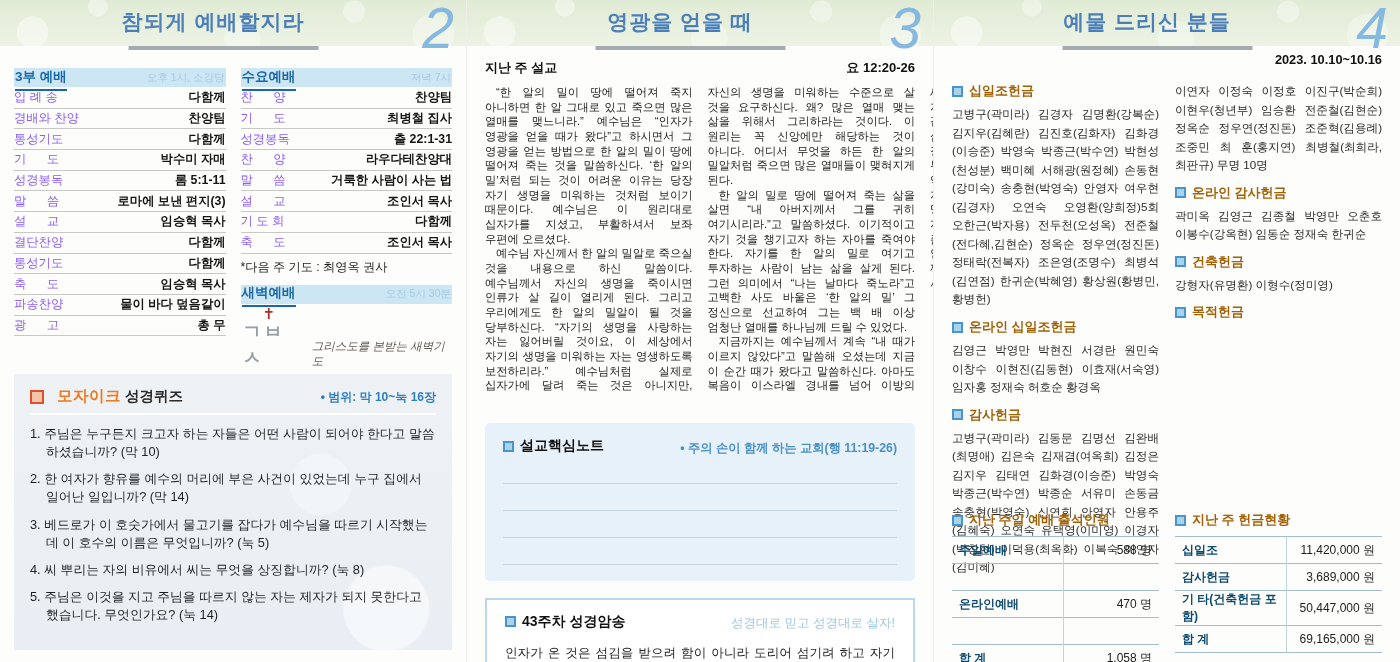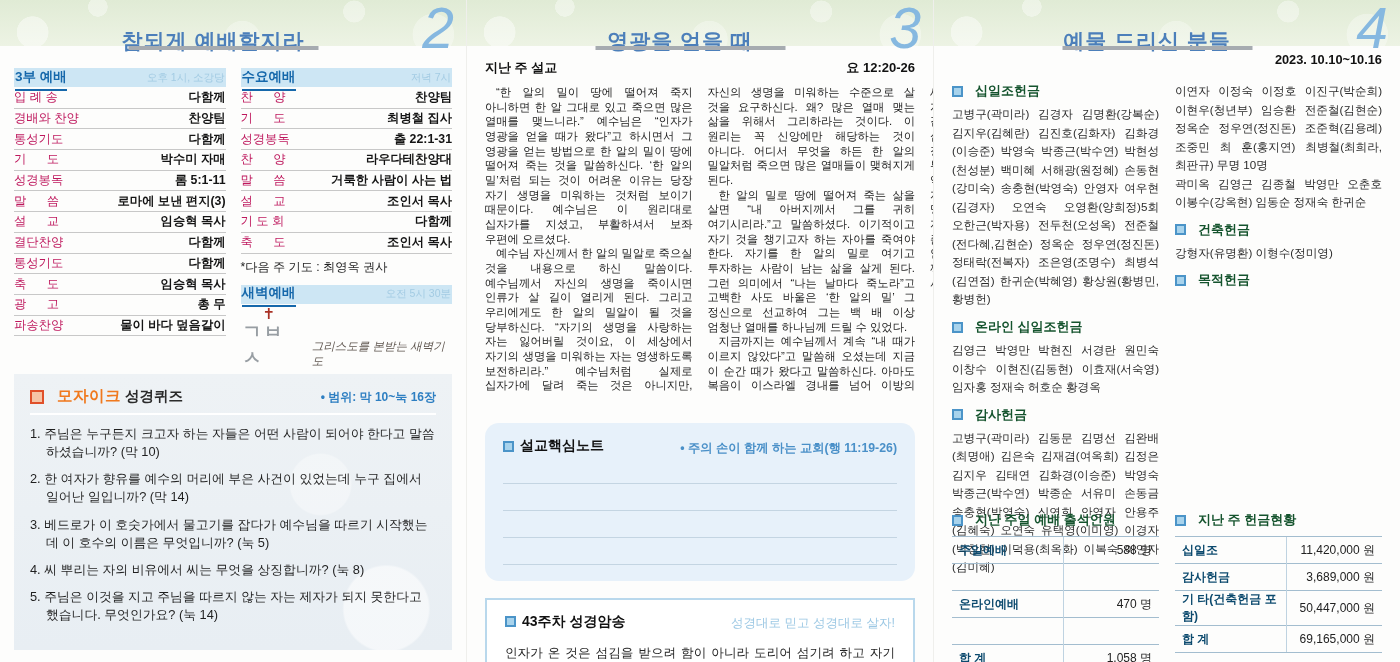--- a/index.html
+++ b/index.html
@@ -11,38 +11,38 @@
 
   
   .band{height:46px;position:relative;
     background:
       radial-gradient(circle 26px at 7% 70%, rgba(255,255,255,.45) 60%, transparent 62%),
       radial-gradient(circle 16px at 21% 15%, rgba(255,255,255,.40) 60%, transparent 62%),
       radial-gradient(circle 30px at 52% 85%, rgba(255,255,255,.30) 60%, transparent 62%),
       radial-gradient(circle 18px at 76% 25%, rgba(255,255,255,.38) 60%, transparent 62%),
       radial-gradient(circle 34px at 93% 75%, rgba(255,255,255,.32) 60%, transparent 62%),
       linear-gradient(180deg,#e0ebd5,#edf3e4);}
-  .band-title{position:absolute;left:0;right:40px;top:27px;text-align:center;
+  .band-title{position:absolute;left:0;right:40px;top:8px;text-align:center;
     color:#4c7fba;font-size:21px;font-weight:bold;letter-spacing:1px;}
   .band-underline{position:absolute;left:50%;transform:translateX(-55%);bottom:-4px;
     width:190px;height:4px;background:#a6abb0;}
   .band-number{position:absolute;right:12px;top:0;font-size:57px;line-height:1;
     font-style:italic;color:#86b8e0;z-index:2;}
 
   
   .p2-cols{display:flex;gap:15px;padding:22px 14px 0 14px;}
   .wtable{flex:1;min-width:0;}
   .wt-head{display:flex;justify-content:space-between;align-items:center;
     background:#cde6f4;height:19px;padding:0 1px;margin-bottom:1px;}
   .wt-title{color:#1668ab;font-weight:bold;font-size:13.5px;line-height:24px;
     border-bottom:2px solid #1668ab;}
   .wt-time{color:#a3cbe3;font-size:10.5px;}
   .wt-row{display:flex;justify-content:space-between;align-items:center;
     height:19.7px;border-bottom:1px solid #c8c8c8;font-size:12.3px;}
-  .wt-label{color:#be185d;white-space:pre;}
+  .wt-label{color:#8b5cf6;white-space:pre;}
   .wt-value{color:#141414;font-weight:600;white-space:nowrap;}
   .wt-note{font-size:12.2px;color:#222;padding:5px 0 7px;}
   .dawn-head{margin-top:2px;}
   .dawn-logo{display:flex;align-items:flex-end;gap:9px;padding:14px 2px 8px;
     border-bottom:1px solid #c8c8c8;}
   .dawn-wrap{position:relative;}
   .dawn-cross{position:absolute;left:20px;top:-14px;color:#a93226;font-size:15px;font-weight:bold;}
   .dawn-initials{color:#989ea3;font-weight:bold;font-size:19px;letter-spacing:2px;}
   .dawn-slogan{color:#5f564f;font-size:11.5px;font-style:italic;padding-bottom:2px;}
 
@@ -68,38 +68,38 @@
   .ans-text{font-size:12.8px;color:#1f1f1f;line-height:1.5;white-space:pre;}
 
   
   .p3-sub{display:flex;justify-content:space-between;padding:13px 18px 0;
     font-weight:bold;font-size:13px;color:#111;}
   .sermon{padding:8px 18px 0;column-count:2;column-gap:15px;height:322px;
     overflow:hidden;font-size:11.3px;line-height:1.3;text-align:justify;color:#1b1b1b;}
   .sermon p{margin:0;text-indent:11px;word-break:keep-all;}
   .marker{width:11px;height:11px;background:#a8d3ec;border:2px solid #4b94c8;
     box-sizing:border-box;display:inline-block;flex:none;}
-  .notebox{margin:16px 18px 0;background:#e7f1fa;border-radius:14px;padding:14px 18px 16px;}
+  .notebox{margin:16px 18px 0;background:#e7f1fa;border-radius:5px;padding:14px 18px 16px;}
   .nb-head{display:flex;justify-content:space-between;align-items:baseline;}
   .nb-title{display:flex;align-items:center;gap:6px;font-weight:bold;font-size:14px;color:#111;}
   .nb-topic{color:#4a90c8;font-size:12.3px;font-weight:bold;}
   .nb-line{height:26px;border-bottom:1px solid #c4d5e2;}
   .membox{margin:17px 18px 0;border:2px solid #b9d8ec;background:#ffffff;
     padding:13px 18px 15px;}
   .mb-head{display:flex;justify-content:space-between;align-items:baseline;}
   .mb-title{display:flex;align-items:center;gap:6px;font-weight:bold;font-size:14px;color:#111;}
   .mb-slogan{color:#9cc8e4;font-size:12.5px;}
   .mb-verse{margin:12px 0 0;font-size:12.6px;color:#222;line-height:1.5;text-align:justify;word-break:keep-all;}
 
   
   .p4-date{text-align:right;padding:6px 18px 0;font-weight:bold;font-size:12.8px;color:#111;}
   .p4-cols{display:flex;gap:16px;padding:6px 18px 0;}
   .p4-col{flex:1;min-width:0;}
-  .sec-head{display:flex;align-items:center;gap:12px;font-weight:bold;font-size:13px;
-    color:#14532d;margin:9px 0 5px;}
+  .sec-head{display:flex;align-items:center;gap:6px;font-weight:bold;font-size:13px;
+    color:#a16207;margin:9px 0 5px;}
   .names{font-size:11.6px;color:#2a2a2a;line-height:1.6;text-align:justify;
     word-break:keep-all;margin:0;}
   .names.cont{margin-top:9px;}
   .p4-bottom{position:absolute;left:18px;right:18px;top:502px;display:flex;gap:16px;}
   .stat{flex:1;min-width:0;}
   .stat-table{width:100%;border-collapse:collapse;margin-top:7px;}
   .stat-table td{border-top:1px solid #a3bdcf;height:26px;font-size:12px;
     color:#222;padding:0 7px;}
   .stat-table tr:last-child td{border-bottom:1px solid #a3bdcf;}
   td.lbl{color:#0c4a6e;font-weight:bold;}
@@ -169,27 +169,27 @@
               <span class="wt-label">통성기도</span>
               <span class="wt-value">다함께</span>
             </div>
 
             <div class="wt-row">
               <span class="wt-label">축      도</span>
               <span class="wt-value">임승혁 목사</span>
             </div>
 
             <div class="wt-row">
+              <span class="wt-label">파송찬양</span>
+              <span class="wt-value">물이 바다 덮음같이</span>
+            </div>
+
+            <div class="wt-row">
               <span class="wt-label">광      고</span>
               <span class="wt-value">총 무</span>
-            </div>
-
-            <div class="wt-row">
-              <span class="wt-label">파송찬양</span>
-              <span class="wt-value">물이 바다 덮음같이</span>
             </div>
           </div>
       </div>
 
       <div class="wtable">
         <div class="wt-head">
           <span class="wt-title">수요예배</span>
           <span class="wt-time">저녁 7시</span>
         </div>
         <div>
@@ -366,20 +366,24 @@
             </div>
             <p class="names">고병구(곽미라)  김동문  김명선  김완배(최명애) 김은숙  김재겸(여옥희)  김정은  김지우  김태연 김화경(이승준)  박영숙  박종근(박수연)  박종순 서유미  손동금  송충현(박영숙)  신연희  안영자 안용주(김혜숙)  오연숙  유택영(이미영)  이경자(박창현)  이덕용(최옥화)  이복숙  이연자(김미혜)</p>
           </div>
         </div>
 
       <div class="p4-col">
         <p class="names cont">이연자  이정숙  이정호  이진구(박순희)  이현우(청년부)  임승환  전준철(김현순)  정옥순  정우연(정진돈)  조준혁(김용례)  조중민  최  훈(홍지연) 최병철(최희라,최판규) 무명 10명</p>
         <div>
 
             <div>
+              <div class="sec-head">
+                <span class="marker"></span>
+                <span>온라인 감사헌금</span>
+              </div>
               <p class="names">곽미옥  김영근  김종철  박영만  오춘호  이봉수(강옥현) 임동순 정재숙 한귀순</p>
             </div>
 
             <div>
               <div class="sec-head">
                 <span class="marker"></span>
                 <span>건축헌금</span>
               </div>
               <p class="names">강형자(유명환) 이형수(정미영)</p>
             </div>

